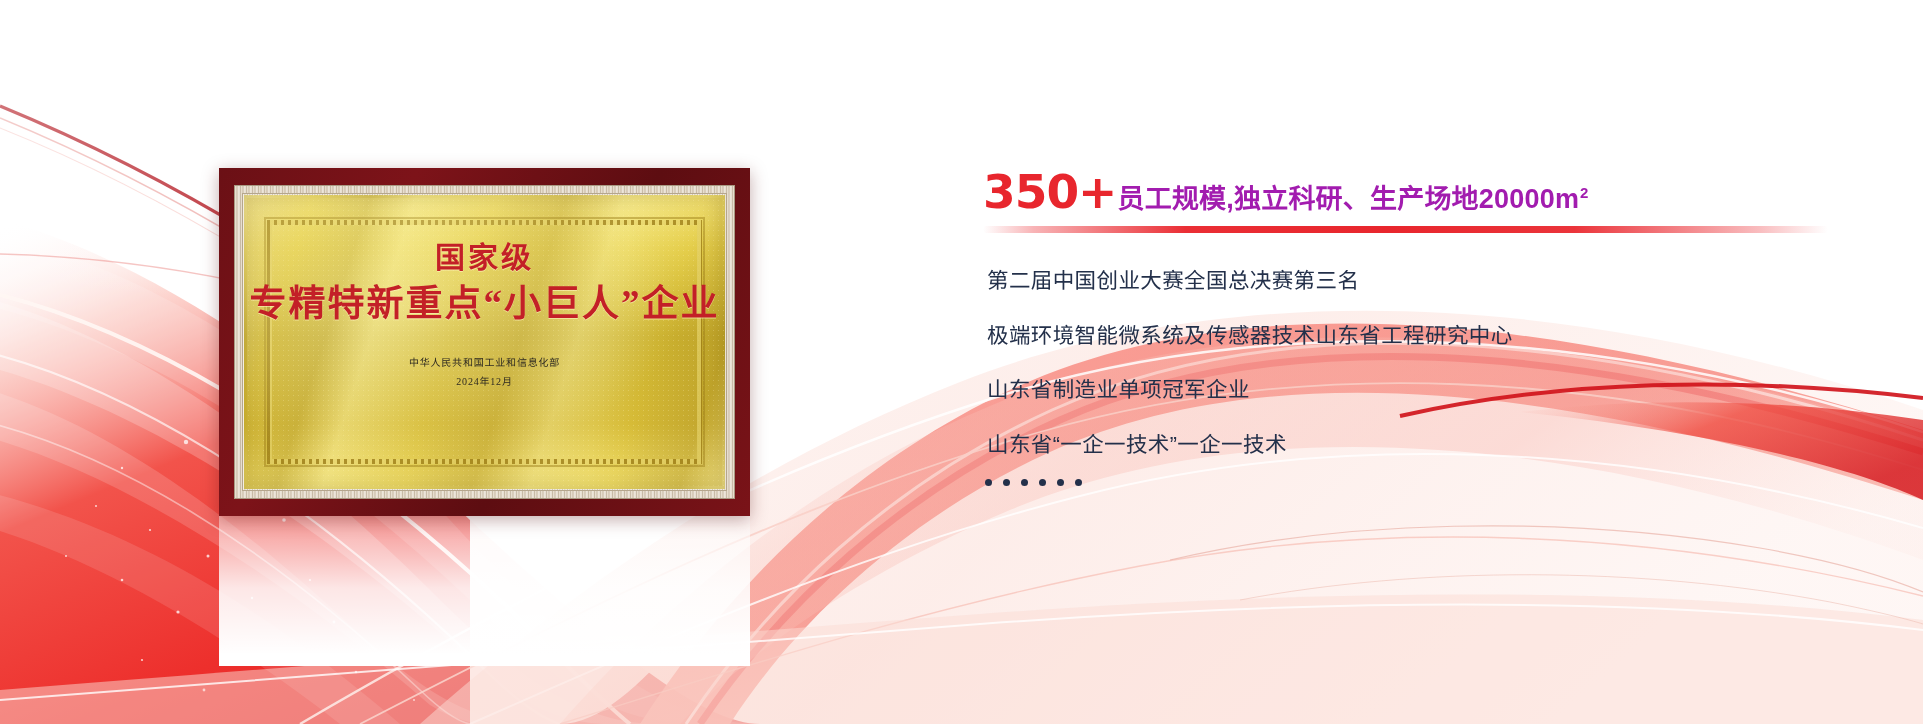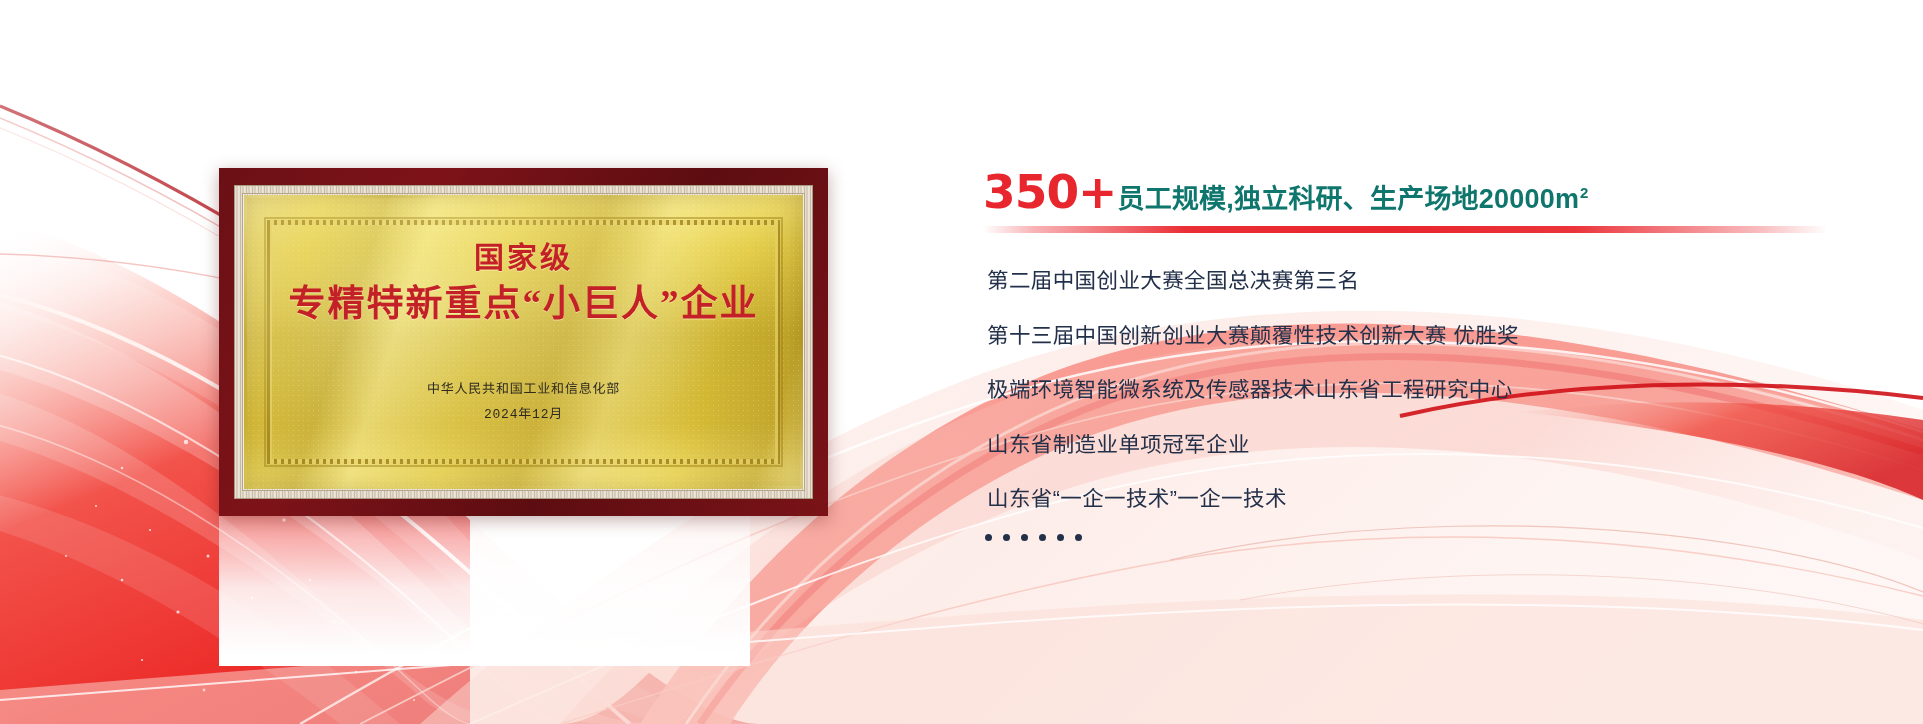--- a/index.html
+++ b/index.html
@@ -24,21 +24,21 @@
     width: 100%;
     height: 100%;
     display: block;
   }
 
   
   #plaque-wrap {
     position: absolute;
     left: 219px;
     top: 168px;
-    width: 609px;
+    width: 531px;
     height: 348px;
   }
   #plaque {
     position: absolute;
     inset: 0;
     background: linear-gradient(118deg, #6b1015 0%, #7d1319 28%, #5d0d11 62%, #7a1318 100%);
     box-shadow: 0 4px 16px rgba(90,20,20,.35);
     padding: 18px 16px;
     box-sizing: border-box;
   }
@@ -134,27 +134,27 @@
     font-size: 30px;
     letter-spacing: 3px;
     text-shadow: 0 1px 0 rgba(255,245,190,.6);
     line-height: 1.35;
   }
   .plaque-title.main {
     font-size: 37px;
     letter-spacing: 2px;
   }
   .plaque-issuer {
-    margin-top: 50px;
+    margin-top: 25px;
     color: #2e2a20;
-    font-size: 13px;
+    font-size: 10px;
     letter-spacing: .8px;
     line-height: 1.9;
     text-align: center;
-    font-family: Liberation Mono, monospace;
+    font-family: Liberation Serif, serif;
   }
 
   
   #plaque-reflection {
     position: absolute;
     left: 219px;
     top: 516px;
     width: 531px;
     height: 150px;
     overflow: hidden;
@@ -181,21 +181,21 @@
   }
   #headline .big-number {
     color: #e8262d;
     font-family: "DejaVu Sans", "Liberation Sans", sans-serif;
     font-weight: bold;
     font-size: 47px;
     letter-spacing: -1px;
     line-height: 1;
   }
   #headline .headline-rest {
-    color: #0f766e;
+    color: #a21caf;
     font-size: 27px;
     font-weight: bold;
     letter-spacing: .2px;
     line-height: 1;
     margin-left: 1px;
   }
   #headline .unit-sup {
     font-size: 15px;
     vertical-align: super;
     position: relative;
@@ -421,21 +421,20 @@
     <div id="headline">
       <span class="big-number">350+</span>
       <span class="headline-rest">员工规模,独立科研、生产场地20000m</span>
       <span class="headline-rest unit-sup">2</span>
     </div>
 
     <div id="headline-rule"></div>
 
     <ul id="honor-list">
       <li>第二届中国创业大赛全国总决赛第三名</li>
-      <li>第十三届中国创新创业大赛颠覆性技术创新大赛 优胜奖</li>
       <li>极端环境智能微系统及传感器技术山东省工程研究中心</li>
       <li>山东省制造业单项冠军企业</li>
       <li>山东省“一企一技术”一企一技术</li>
     </ul>
 
     <div id="ellipsis-dots">
         <span style="background: rgb(35, 48, 74);"></span>
         <span style="background: rgb(35, 48, 74);"></span>
         <span style="background: rgb(35, 48, 74);"></span>
         <span style="background: rgb(35, 48, 74);"></span>

